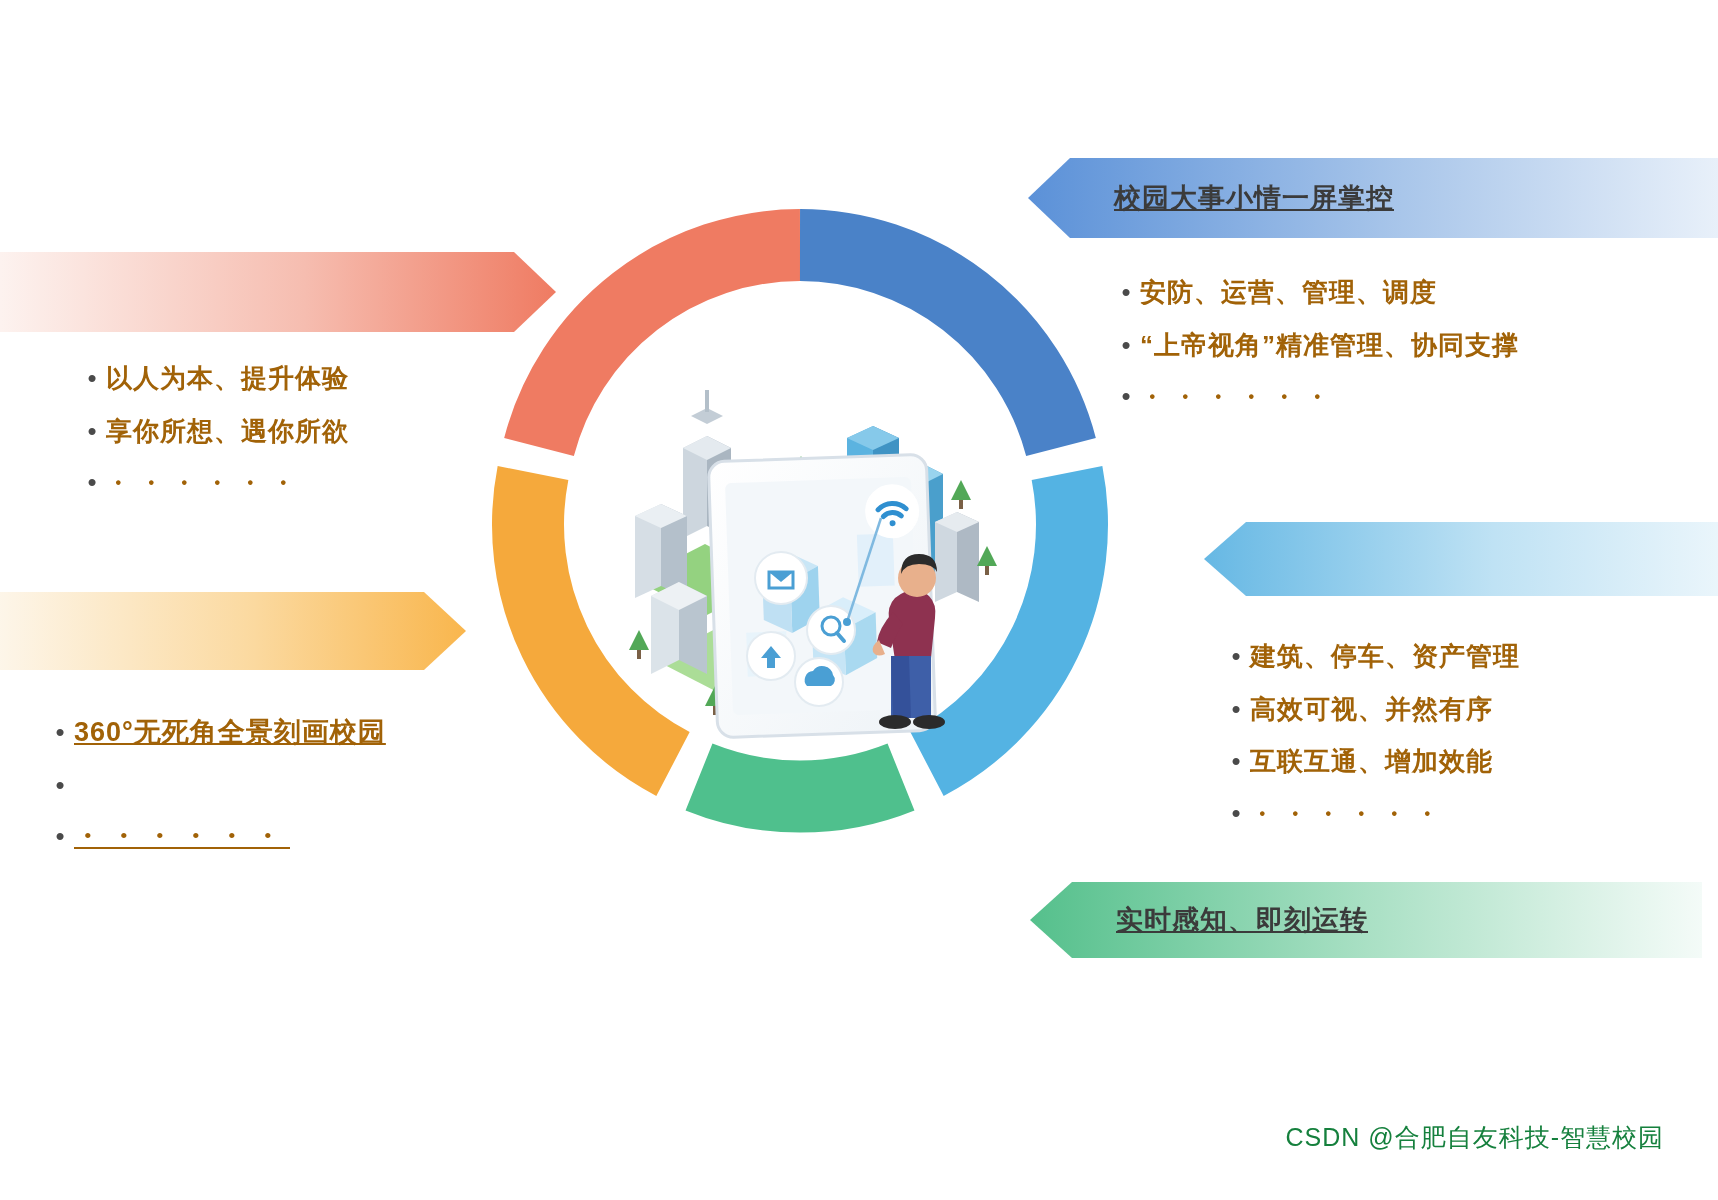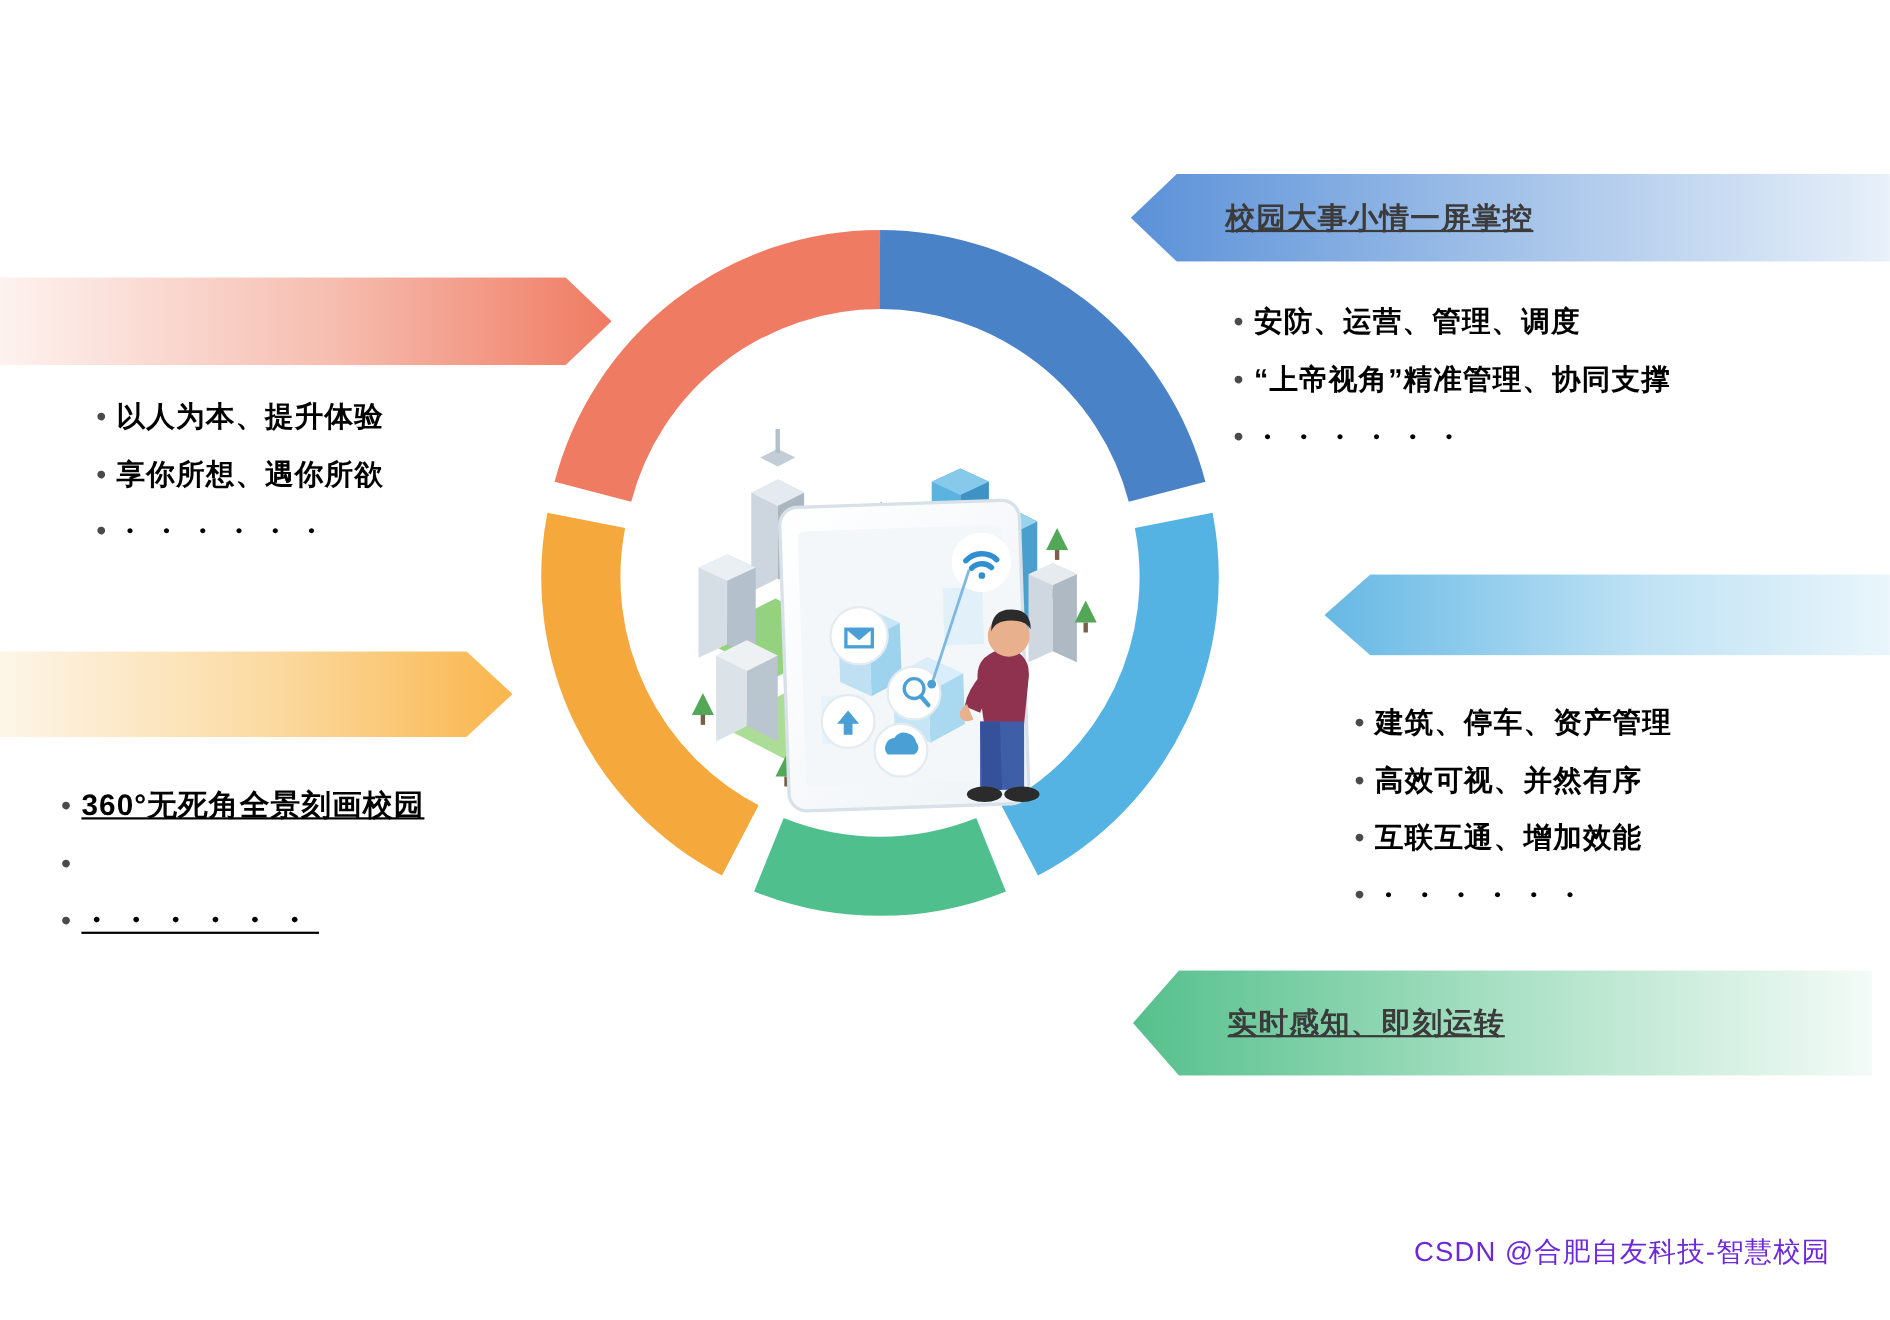--- a/index.html
+++ b/index.html
@@ -57,47 +57,47 @@
   #banner-place{left:-4px;top:592px;width:404px;height:78px;}
   #banner-place .bg{background:linear-gradient(90deg,#fdf6ea 0%,#fbd9a0 55%,#f9b champions 100%);}
   #banner-place .bg{background:linear-gradient(90deg,#fdf6ea 0%,#fbd99f 55%,#f9b64d 100%);}
 
   #banner-matter{left:1204px;top:522px;width:518px;height:74px;}
   #banner-matter .bg{background:linear-gradient(90deg,#66b8e4 0%,#bfe2f4 48%,#fbfdfe 100%);}
 
   #banner-event{left:1028px;top:158px;width:694px;height:80px;}
   #banner-event .bg{background:linear-gradient(90deg,#5b91d8 0%,#a9c6ea 48%,#fafcfe 100%);}
 
-  #banner-time{left:1030px;top:882px;width:586px;height:96px;}
+  #banner-time{left:1030px;top:882px;width:586px;height:76px;}
   #banner-time .bg{background:linear-gradient(90deg,#55c08c 0%,#a9e0c4 50%,#f4fbf8 100%);}
 
   
   .blist{position:absolute;}
   .brow{display:flex;align-items:baseline;margin-bottom:24px;}
   .bdot{
     width:28px;flex:0 0 28px;text-align:center;
     font-size:26px;line-height:1;color:#4a4a4a;
   }
   .btxt{
-    font-size:26px;font-weight:700;color:#000000;
+    font-size:26px;font-weight:700;color:#a16207;
     letter-spacing:1px;white-space:nowrap;line-height:1.1;
   }
   .btxt.dots{font-weight:700;letter-spacing:9px;font-size:24px;}
 
   #list-people{left:78px;top:364px;}
   #list-place {left:46px;top:718px;}
   #list-event {left:1112px;top:278px;}
   #list-matter{left:1222px;top:642px;}
 
   #list-place .btxt{font-size:27px;text-decoration:underline;}
 
   
   .watermark{
     position:absolute;right:54px;bottom:46px;
-    font-size:25px;color:#6d28d9;letter-spacing:1px;
+    font-size:25px;color:#15803d;letter-spacing:1px;
     white-space:nowrap;user-select:none;
   }
 </style>
 </head>
 <body>
 
 <div class="stage">
 
   <div class="ring-wrap">
     <svg class="ring-svg" width="638" height="690" viewBox="0 0 638 690">

